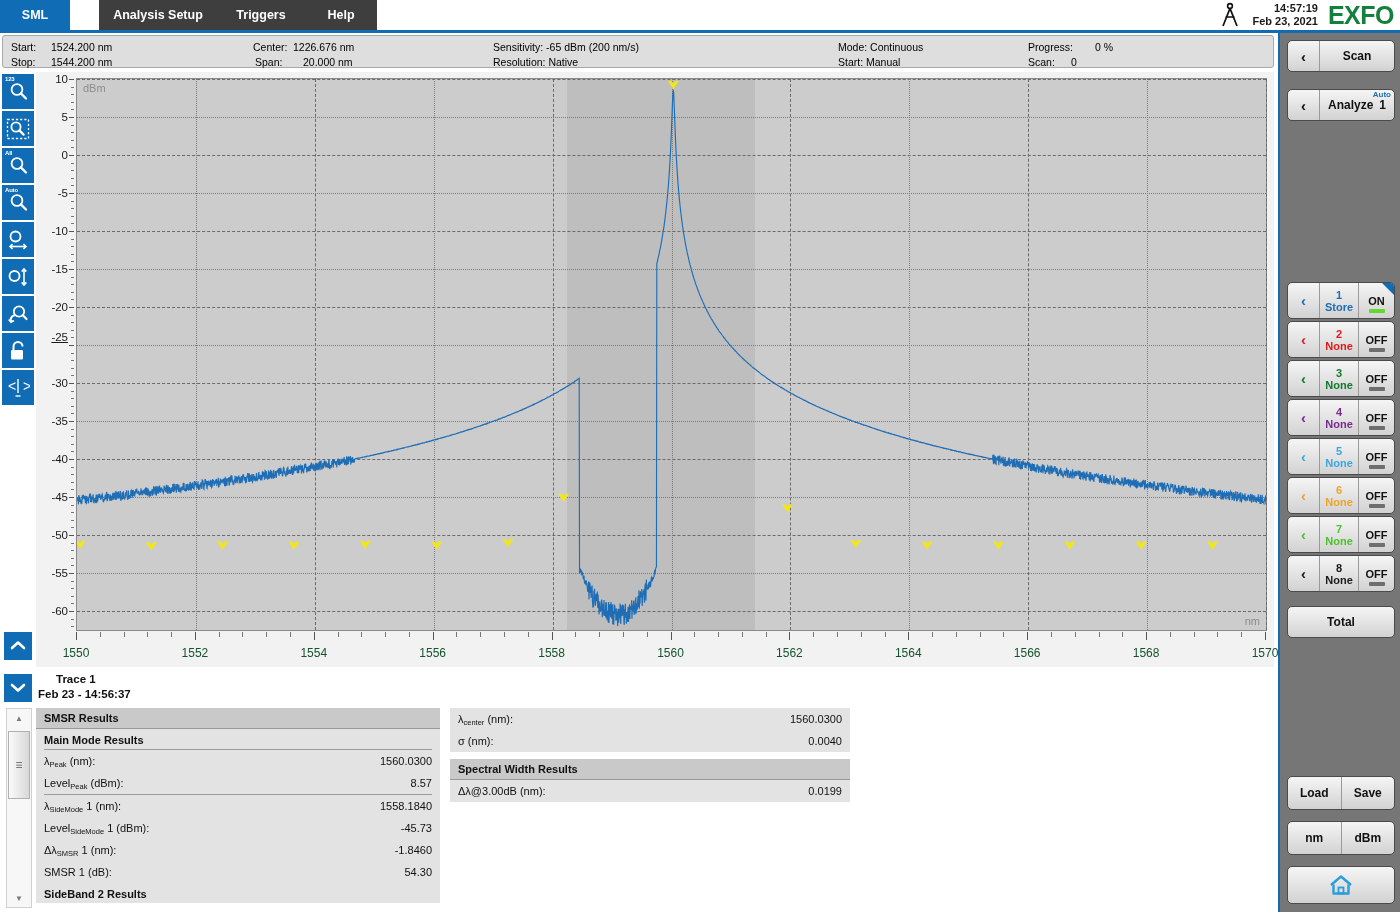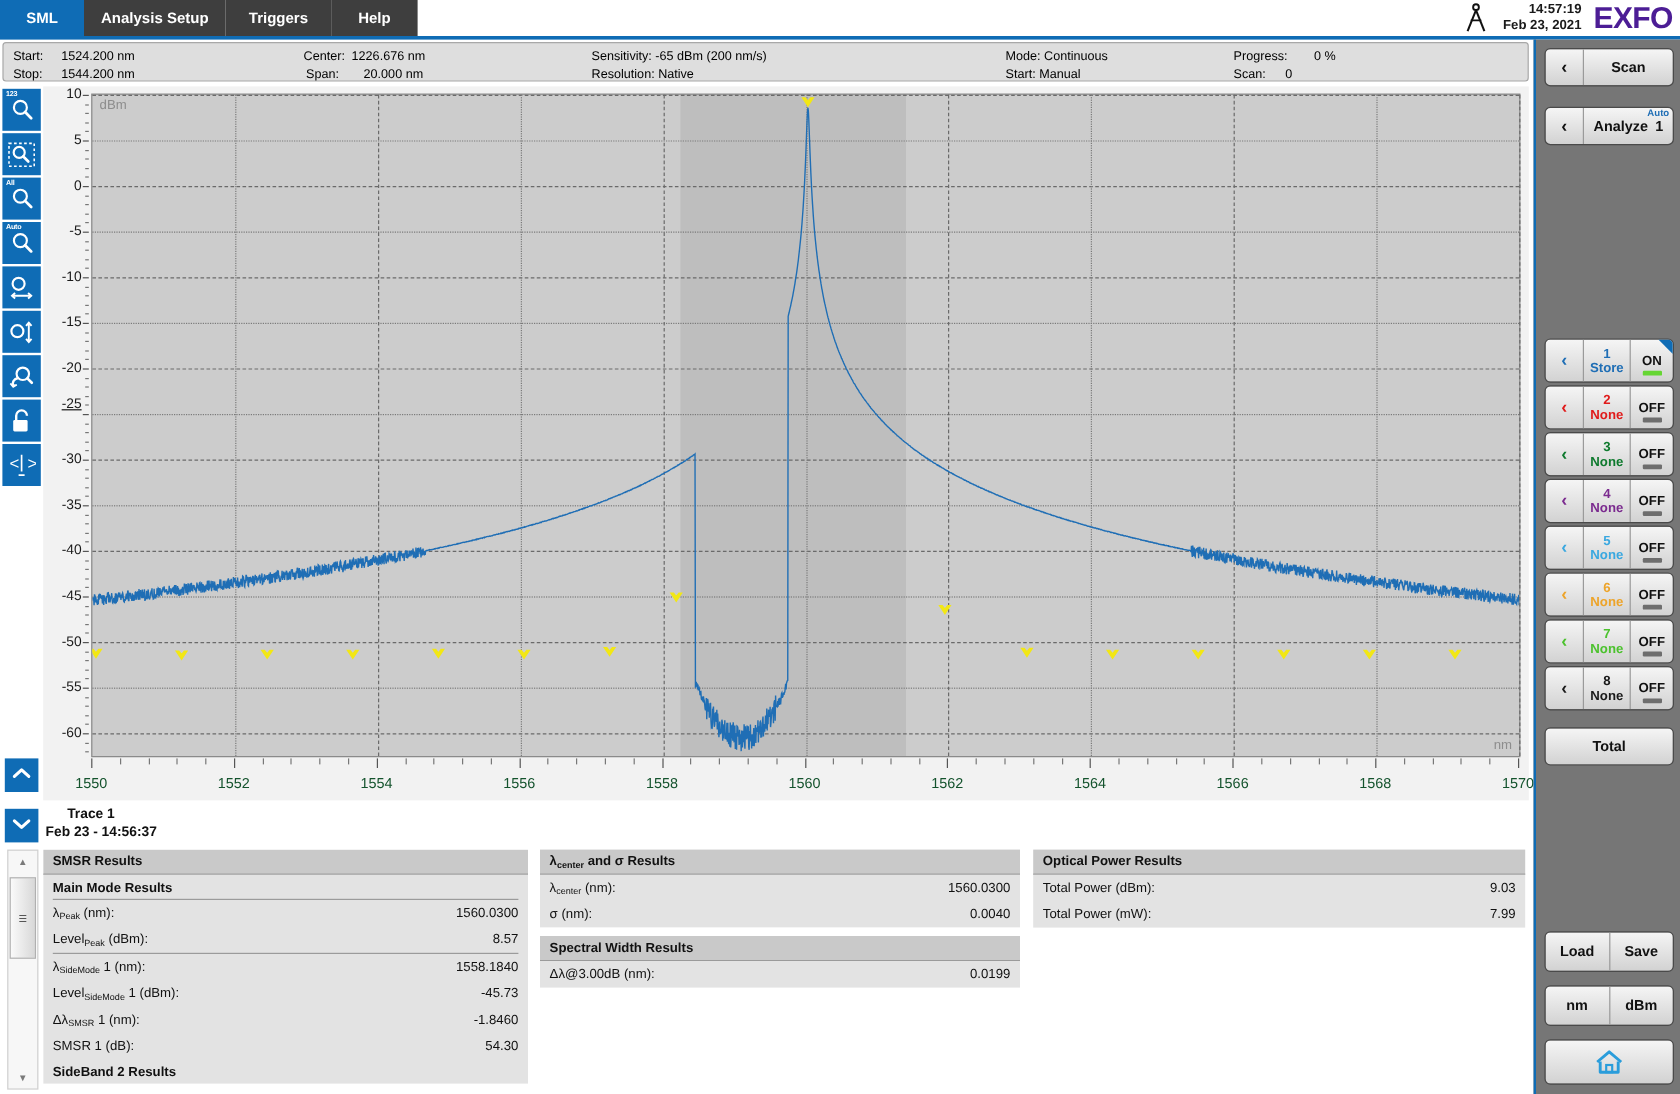--- a/index.html
+++ b/index.html
@@ -16,30 +16,30 @@
     position: absolute; left: 0; top: 0; width: 1400px; height: 30px;
     background: #ffffff;
   }
   .navtabs { position: absolute; left: 0; top: 0; height: 30px; display: flex; }
   .navtab {
     height: 30px; line-height: 30px; color: #ffffff; font-size: 12.5px;
     font-weight: bold; text-align: center; background: #3e3e3e; cursor: pointer;
   }
   .navtab.active { background: #0f6cb5; }
   .navtab.w1 { width: 70px; }
-  .navtab.w2 { width: 118px; }
+  .navtab.w2 { width: 118px; margin-left: 29px; }
   .navtab.w3 { width: 88px; }
   .navtab.w4 { width: 72px; }
   .nav-right {
     position: absolute; right: 0; top: 0; height: 30px; display: flex;
     align-items: center; gap: 10px; padding-right: 6px;
   }
   .compass-icon { width: 24px; height: 26px; }
   .clock { font-size: 11px; font-weight: bold; color: #1a1a1a; line-height: 13px; text-align: right; }
-  .exfo-logo { font-size: 25px; font-weight: bold; color: #4c1d95; letter-spacing: -0.5px; font-family: "Liberation Sans", sans-serif; }
+  .exfo-logo { font-size: 25px; font-weight: bold; color: #15803d; letter-spacing: -0.5px; font-family: "Liberation Sans", sans-serif; }
   .navrule { position: absolute; left: 0; top: 30px; width: 1400px; height: 3px; background: #0f6cb5; }
 
   
   .statusbar {
     position: absolute; left: 2px; top: 35px; width: 1272px; height: 33px;
     background: #dedede; border: 1px solid #a8a8a8; border-radius: 3px;
     font-size: 10.5px; color: #000;
   }
   .st { position: absolute; white-space: nowrap; }
   .st.lbl { font-weight: normal; }
@@ -536,54 +536,40 @@
         </div>
         <div class="resrow">
           <span class="k">SMSR 1 (dB):</span>
           <span class="v">54.30</span>
         </div>
         <div class="subhead">SideBand 2 Results</div>
       </div>
     </div>
 
     <div class="rescol c2">
-      <div class="sect-head"><span>λ</span><span class="sub">center</span><span> and σ Results</span></div>
       <div class="grp">
         <div class="resrow">
           <span class="k"><span>λ</span><span class="sub">center</span><span> (nm):</span></span>
           <span class="v">1560.0300</span>
         </div>
         <div class="resrow">
           <span class="k">σ (nm):</span>
           <span class="v">0.0040</span>
         </div>
       </div>
       <div class="gap"></div>
       <div class="sect-head">Spectral Width Results</div>
       <div class="grp">
         <div class="resrow">
           <span class="k">Δλ@3.00dB (nm):</span>
           <span class="v">0.0199</span>
         </div>
       </div>
     </div>
 
-    <div class="rescol c3">
-      <div class="sect-head">Optical Power Results</div>
-      <div class="grp">
-        <div class="resrow">
-          <span class="k">Total Power (dBm):</span>
-          <span class="v">9.03</span>
-        </div>
-        <div class="resrow">
-          <span class="k">Total Power (mW):</span>
-          <span class="v">7.99</span>
-        </div>
-      </div>
-    </div>
   </div>
 
   <div class="rightpanel">
     <div class="rbtn" style="position:absolute;left:7px;top:7px;width:108px;height:32px;">
       <div class="arrowcell">‹</div>
       <div class="maincell">Scan</div>
     </div>
     <div class="rbtn" style="position:absolute;left:7px;top:56px;width:108px;height:32px;">
       <div class="arrowcell">‹</div>
       <div class="maincell" style="gap:6px;">

